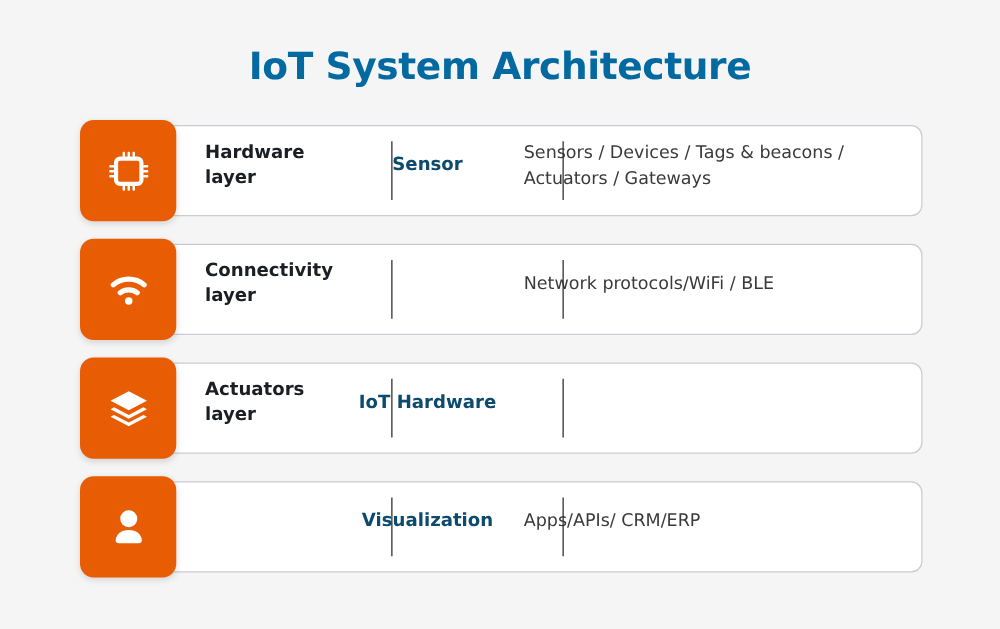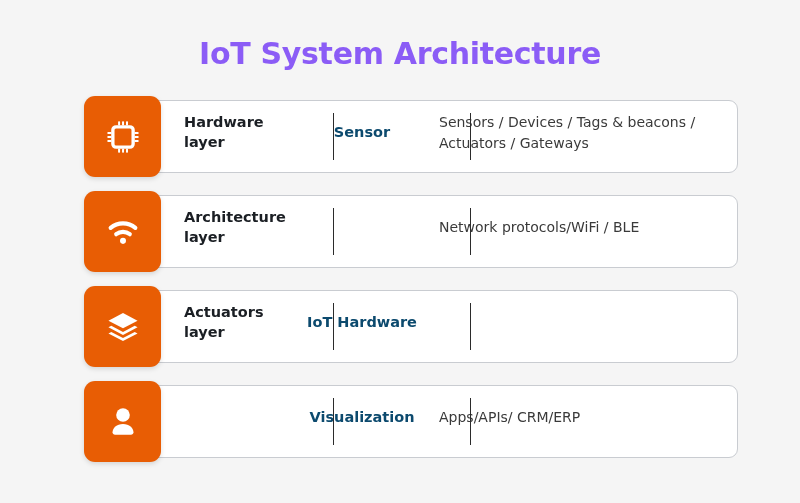--- a/index.html
+++ b/index.html
@@ -21,34 +21,33 @@
   }
   .title {
     position: absolute;
     top: 36px;
     left: 0;
     width: 800px;
     text-align: center;
     font-family: "DejaVu Sans", sans-serif;
     font-size: 30px;
     font-weight: bold;
-    color: #8b5cf6;
+    color: #0369a1;
     letter-spacing: -0.3px;
   }
   .rows {
     position: absolute;
     top: 96px;
     left: 64px;
     width: 674px;
   }
   .row {
     position: relative;
     height: 81px;
     margin-bottom: 14px;
-    margin-left: 20px;
   }
   .card {
     position: absolute;
     left: 39px;
     top: 4px;
     right: 0;
     height: 73px;
     background: #ffffff;
     border: 1px solid #c9ccd1;
     border-radius: 9px;
@@ -167,21 +166,21 @@
       </div>
       <div class="tile">
         <span>
           <svg width="38" height="38" viewBox="0 0 24 24">
             <path d="M4.2 9.4a12 12 0 0 1 15.6 0" fill="none" stroke="#ffffff" stroke-width="2.6" stroke-linecap="round"></path>
             <path d="M7.7 13.4a7 7 0 0 1 8.6 0" fill="none" stroke="#ffffff" stroke-width="2.6" stroke-linecap="round"></path>
             <circle cx="12" cy="17.6" r="1.9" fill="#ffffff"></circle>
           </svg>
         </span>
       </div>
-      <div class="col-layer">Architecture layer</div>
+      <div class="col-layer">Connectivity layer</div>
       <div class="col-desc">Network protocols/WiFi / BLE</div>
     </div>
 
     <div class="row">
       <div class="card">
         <div class="divider div1"></div>
         <div class="divider div2"></div>
       </div>
       <div class="tile">
         <span>

